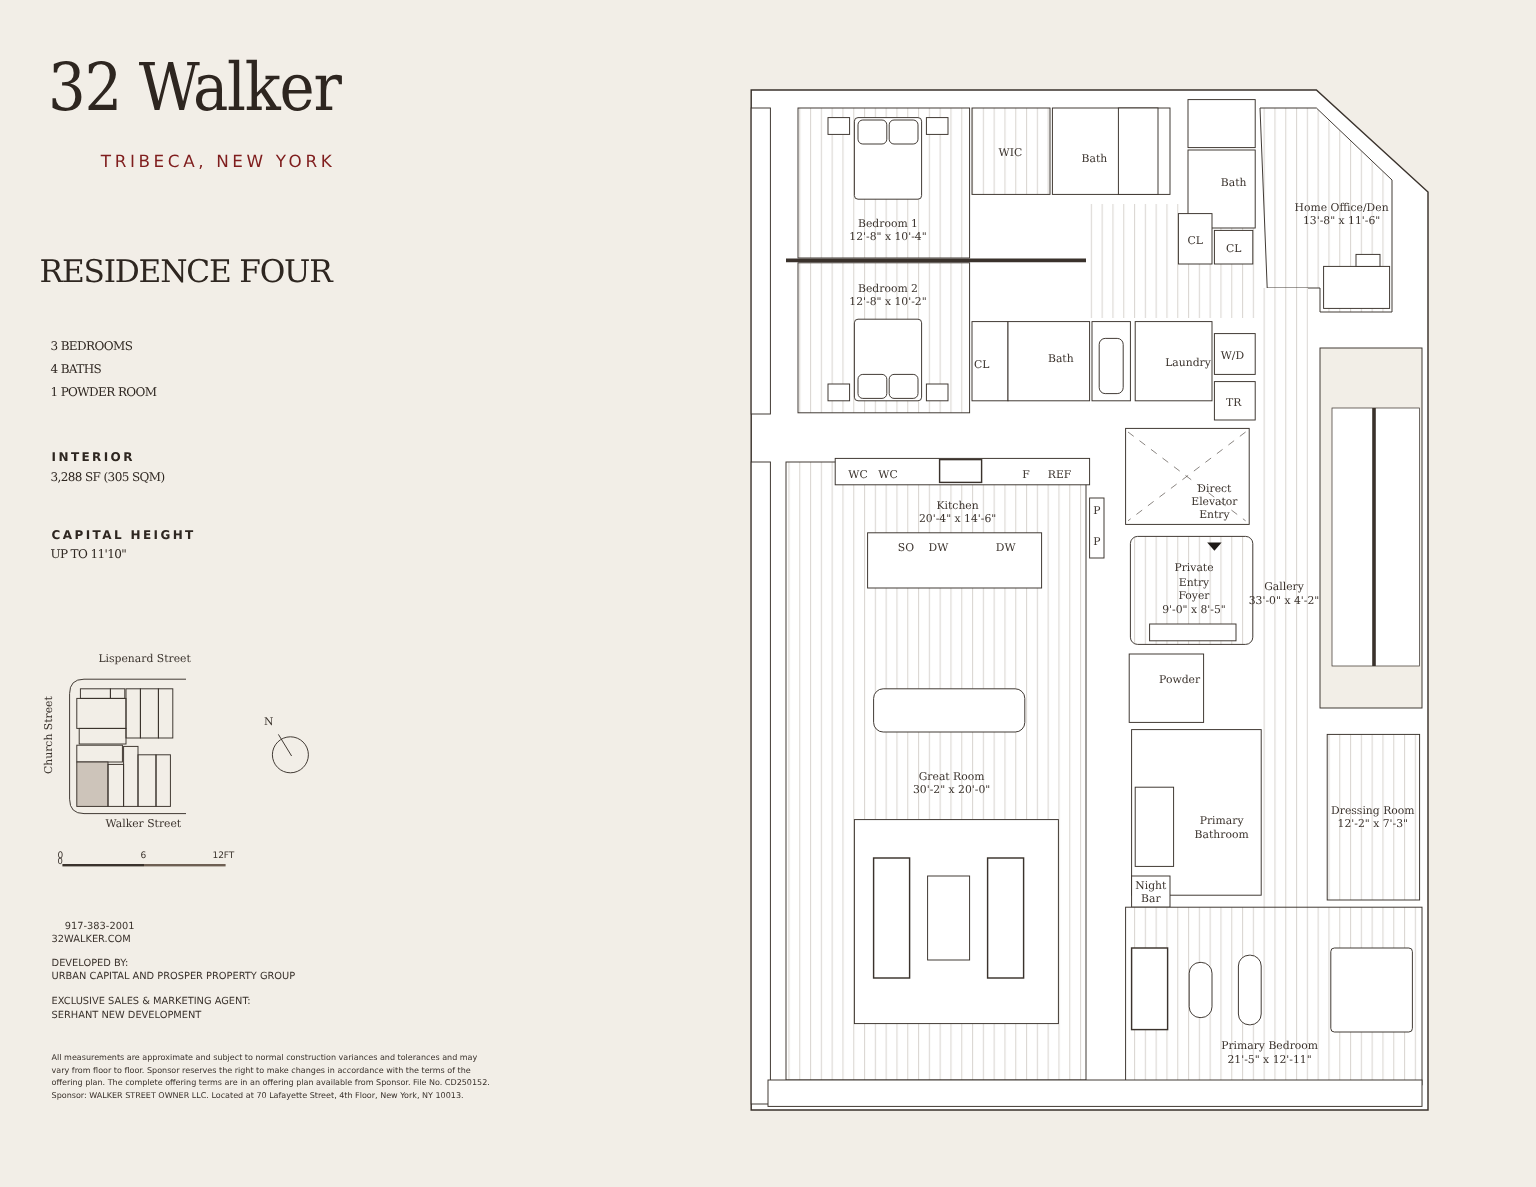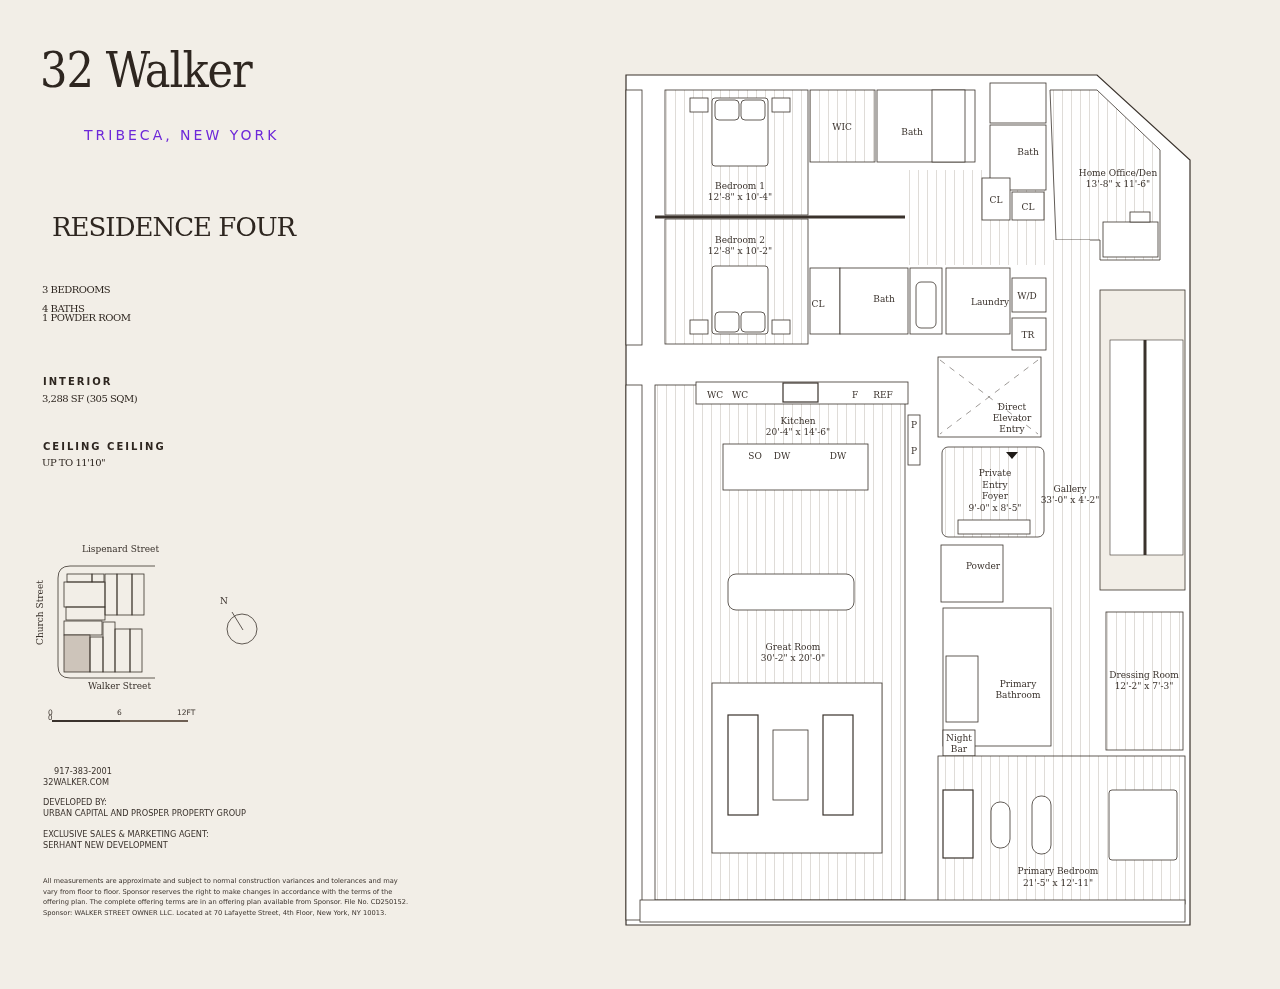--- a/index.html
+++ b/index.html
@@ -1,43 +1,43 @@
 <!DOCTYPE html>
 <html><head>
 <meta charset="utf-8">
 <style>
   html,body{margin:0;padding:0;}
   body{width:1280px;height:989px;background:#f2eee7;position:relative;overflow:hidden;color:#2e2620;font-family:"DejaVu Serif",serif;}
   .abs{position:absolute;}
-  .brand-title{left:40px;top:46px;font-family:"DejaVu Serif",serif;font-size:48px;font-weight:normal;letter-spacing:-1px;color:#2e2620;line-height:1;font-stretch:condensed;}
-  .brand-sub{left:84px;top:127px;font-family:"DejaVu Sans",sans-serif;font-size:14px;letter-spacing:3px;color:#6d28d9;}
-  .res-title{left:52px;top:212px;font-family:"DejaVu Serif",serif;font-size:26px;letter-spacing:-1px;}
+  .brand-title{left:40px;top:46px;font-family:"DejaVu Serif",serif;font-size:55px;font-weight:normal;letter-spacing:-1px;color:#2e2620;line-height:1;font-stretch:condensed;}
+  .brand-sub{left:84px;top:127px;font-family:"DejaVu Sans",sans-serif;font-size:14px;letter-spacing:3px;color:#7f1d1d;}
+  .res-title{left:33px;top:212px;font-family:"DejaVu Serif",serif;font-size:26px;letter-spacing:-1px;}
   .spec{left:42px;font-family:"DejaVu Serif",serif;font-size:10px;line-height:19px;letter-spacing:-0.5px;}
   .label-sm{left:43px;font-family:"DejaVu Sans",sans-serif;font-size:10px;font-weight:bold;letter-spacing:2px;}
   .small{left:43px;font-family:"DejaVu Sans",sans-serif;font-size:8.2px;line-height:11.5px;color:#3a322c;}
   .disclaimer{left:43px;top:876px;width:370px;font-family:"DejaVu Sans",sans-serif;font-size:6.7px;line-height:10.5px;color:#3a322c;}
   .plan-text{font-family:"DejaVu Serif",serif;font-size:9px;text-anchor:middle;fill:#3a322c;}
   .map-text{font-family:"DejaVu Serif",serif;font-size:9px;fill:#3a322c;}
 </style>
 </head>
 <body>
 
 <div class="abs brand-title">32 Walker</div>
 <div class="abs brand-sub">TRIBECA, NEW YORK</div>
 
 <div class="abs res-title">RESIDENCE FOUR</div>
 
 <div class="abs spec" style="top:280px;">3 BEDROOMS</div>
 <div class="abs spec" style="top:299px;text-align:center;">4 BATHS</div>
-<div class="abs spec" style="top:308px;">1 POWDER ROOM</div>
+<div class="abs spec" style="top:318px;">1 POWDER ROOM</div>
 
 <div class="abs label-sm" style="top:376px;">INTERIOR</div>
 <div class="abs spec" style="top:389px;">3,288  SF (305 SQM)</div>
 
-<div class="abs label-sm" style="top:441px;">CEILING CEILING</div>
+<div class="abs label-sm" style="top:441px;">CAPITAL HEIGHT</div>
 <div class="abs spec" style="top:453px;">UP TO 11'10"</div>
 
 <svg class="abs" style="left:30px;top:535px;" width="240" height="190">
   <text class="map-text" x="52" y="17">Lispenard Street</text>
   <text class="map-text" x="0" y="0" transform="translate(13,110) rotate(-90)">Church Street</text>
   <text class="map-text" x="58" y="154">Walker Street</text>
   <path d="M125,31 H40 Q28,31 28,43 V131 Q28,143 40,143 H125" fill="none" stroke="#3a322c" stroke-width="0.8"></path>
   <g fill="none" stroke="#3a322c" stroke-width="0.8">
     <rect x="37" y="39" width="25" height="8"></rect>
     <rect x="62" y="39" width="12" height="8"></rect>

